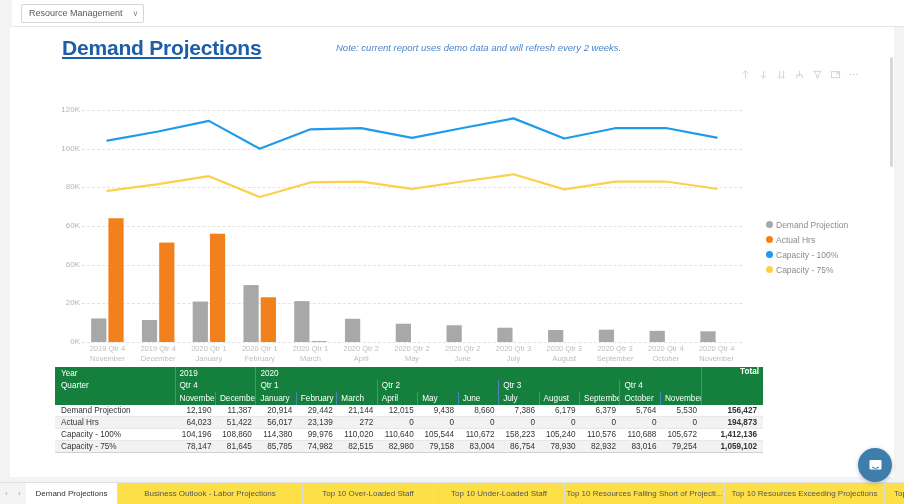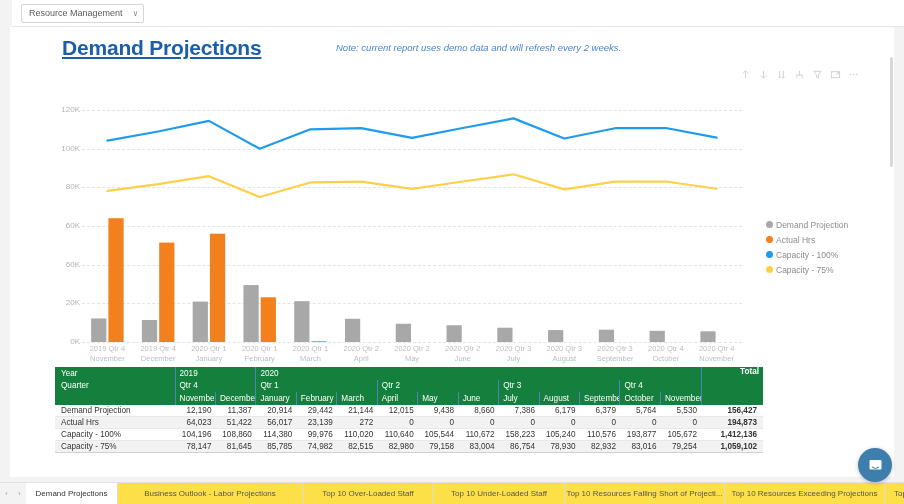--- a/index.html
+++ b/index.html
@@ -346,21 +346,21 @@
             <td class="num">108,860</td>
             <td class="num">114,380</td>
             <td class="num">99,976</td>
             <td class="num">110,020</td>
             <td class="num">110,640</td>
             <td class="num">105,544</td>
             <td class="num">110,672</td>
             <td class="num">158,223</td>
             <td class="num">105,240</td>
             <td class="num">110,576</td>
-            <td class="num">193,877</td>
+            <td class="num">110,688</td>
             <td class="num">105,672</td>
             <td class="tot">1,412,136</td>
           </tr>
           <tr>
             <td class="lbl">Capacity - 75%</td>
             <td class="num">78,147</td>
             <td class="num">81,645</td>
             <td class="num">85,785</td>
             <td class="num">74,982</td>
             <td class="num">82,515</td>

